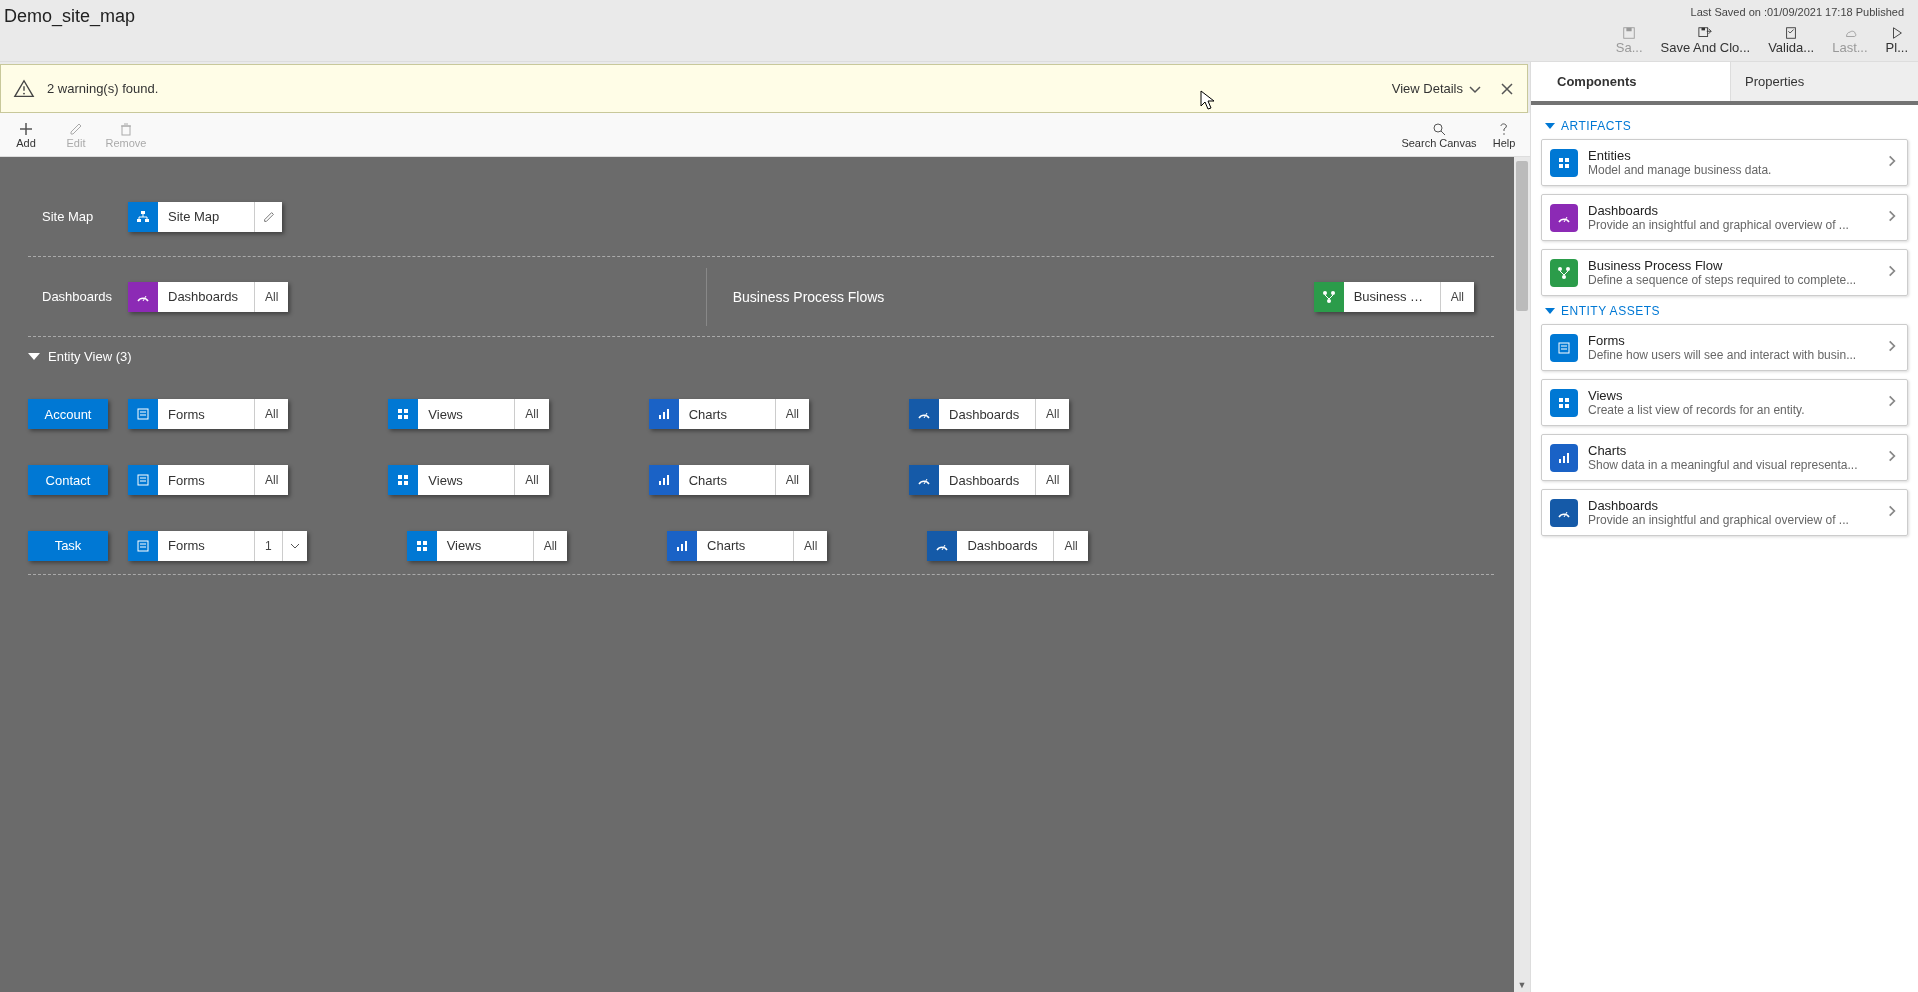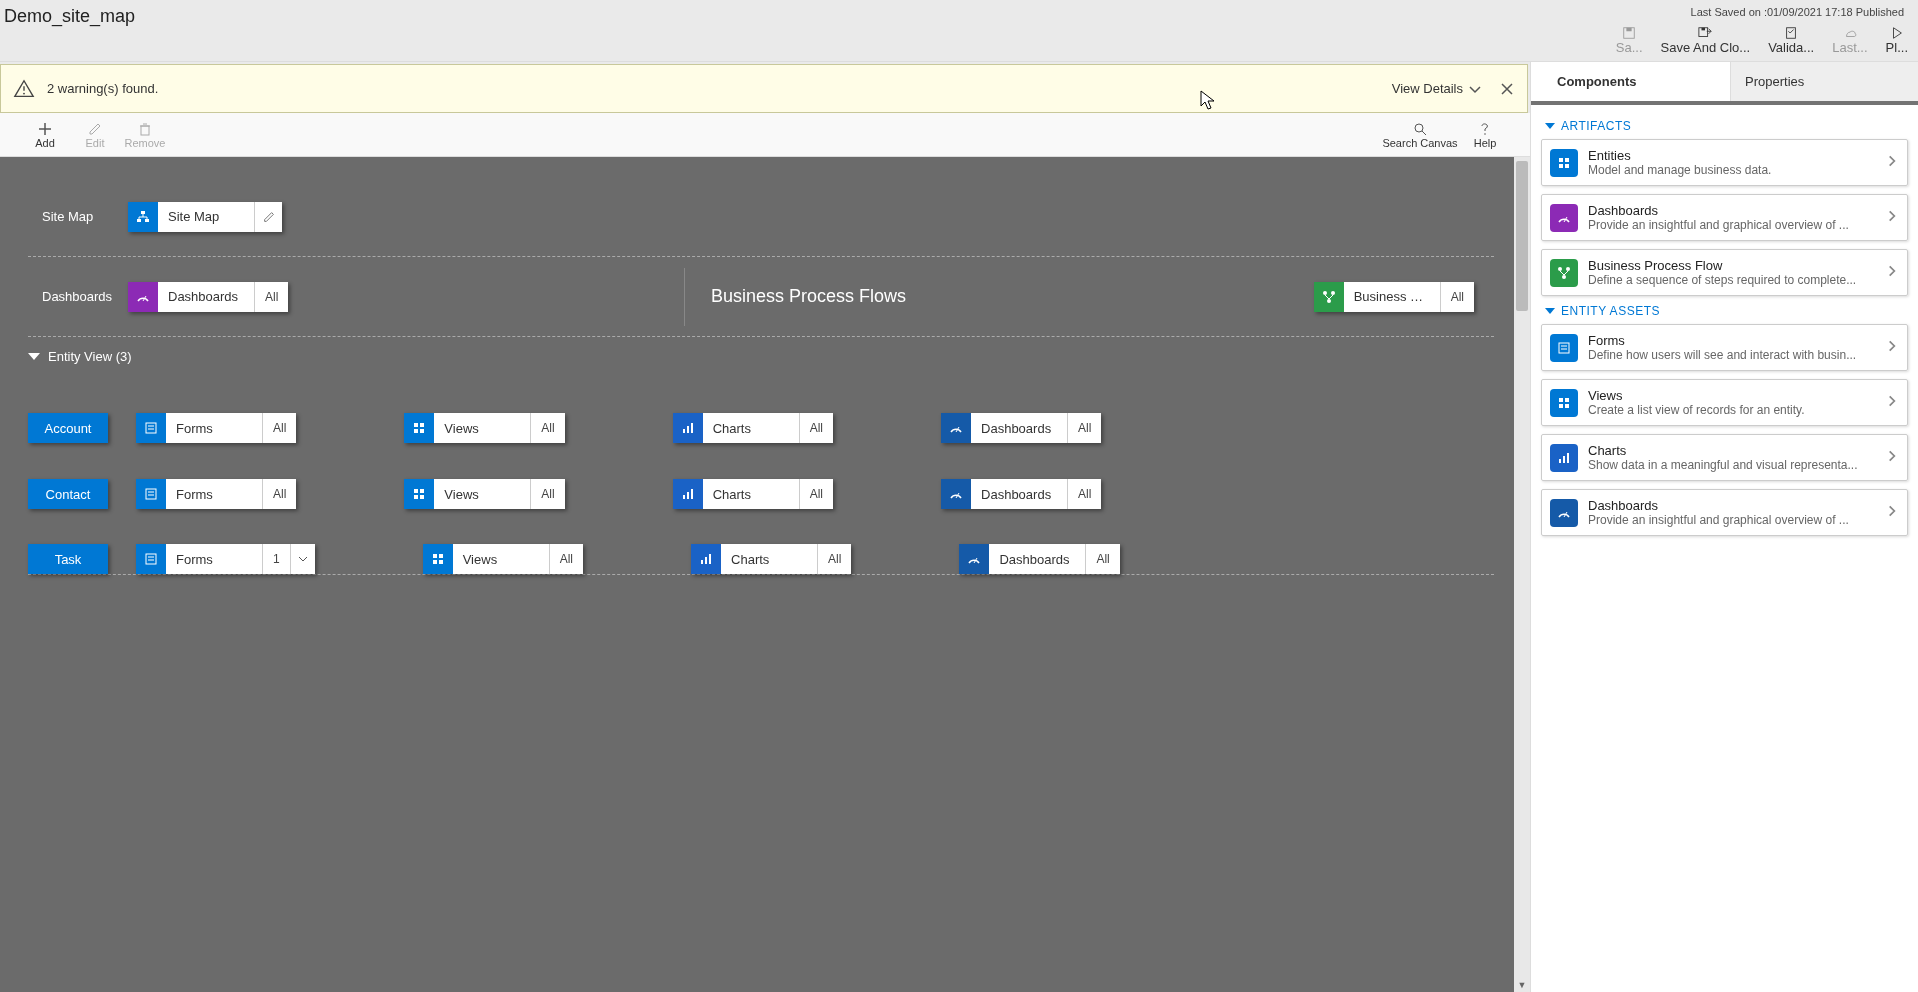--- a/index.html
+++ b/index.html
@@ -26,21 +26,21 @@
 
 
 .warning-bar { display: flex; align-items: center; background: #fffde7; border: 1px solid #c8c89a; margin: 2px 2px 0 0; height: 49px; padding: 0 12px; }
 .warn-icon { width: 22px; height: 22px; margin-right: 12px; color: #555; }
 .warn-text { flex: 1; font-size: 13px; color: #333; }
 .view-details { font-size: 13px; color: #333; margin-right: 4px; cursor: pointer; }
 .chev { width: 16px; height: 16px; margin-right: 16px; cursor: pointer; }
 .close-warn { width: 16px; height: 16px; cursor: pointer; color: #555; }
 
 
-.toolbar { display: flex; align-items: center; height: 44px; padding: 0 20px; background: #f9f9f9; border-bottom: 1px solid #ddd; }
+.toolbar { display: flex; align-items: center; height: 44px; padding: 0 1px; background: #f9f9f9; border-bottom: 1px solid #ddd; }
 .toolbar .tbl-item { display: flex; flex-direction: column; align-items: center; justify-content: center; width: 50px; height: 40px; font-size: 11px; color: #333; cursor: pointer; }
 .toolbar .tbl-item.disabled { color: #aaa; }
 .toolbar .spacer { flex: 1; }
 .tbl-item .ticon { width: 16px; height: 16px; }
 
 
 .canvas-wrap { flex: 1; display: flex; background: #6b6b6b; min-height: 0; padding-left: 8px; }
 .canvas { flex: 1; padding: 20px 20px 0 20px; overflow: hidden; position: relative; }
 .vscroll { width: 16px; background: #e8e8e8; position: relative; }
 .vscroll .vthumb { position: absolute; left: 2px; right: 2px; top: 4px; height: 150px; background: #bbb; border-radius: 2px; }
@@ -57,24 +57,24 @@
 .tile { display: flex; align-items: center; height: 30px; background: #fff; box-shadow: 2px 2px 4px rgba(0,0,0,0.4); margin-right: 20px; }
 .tile .icon-sq { width: 30px; height: 30px; display: flex; align-items: center; justify-content: center; color: #fff; }
 .tile .tile-label { padding: 0 10px; font-size: 13px; color: #333; width: 96px; white-space: nowrap; overflow: hidden; text-overflow: ellipsis; }
 .tile .tile-badge { border-left: 1px solid #ccc; height: 100%; display: flex; align-items: center; padding: 0 10px; font-size: 12px; color: #444; cursor: pointer; }
 .tile .tile-badge.chev-pad { padding: 0 6px; }
 .tile .edit-btn { border-left: 1px solid #ccc; width: 28px; height: 100%; display: flex; align-items: center; justify-content: center; cursor: pointer; }
 
 .entity-btn { width: 80px; height: 30px; background: #0078d4; color: #fff; font-size: 13px; display: flex; align-items: center; justify-content: center; box-shadow: 2px 2px 4px rgba(0,0,0,0.4); margin-right: 20px; }
 
 .bpf-half { flex: 1; display: flex; align-items: center; }
-.bpf-label { color: #fff; font-size: 18px; margin-right: 32px; border-left: 1px solid #888; padding-left: 26px; height: 58px; display: flex; align-items: center; }
-
-
-.asset-row { display: flex; align-items: flex-end; height: 58px; gap: 8px; }
+.bpf-label { color: #fff; font-size: 14px; margin-right: 32px; border-left: 1px solid #888; padding-left: 26px; height: 58px; display: flex; align-items: center; }
+
+
+.asset-row { display: flex; align-items: center; height: 58px; }
 
 
 .right-panel { width: 388px; background: #fff; border-left: 1px solid #ddd; display: flex; flex-direction: column; }
 .rp-tabs { display: flex; border-bottom: 4px solid #737373; padding-left: 12px; }
 .rp-tab { flex: 1; text-align: left; padding: 12px 14px; font-size: 13px; color: #333; cursor: pointer; background: #eee; }
 .rp-tab.active { background: #fff; font-weight: 600; border-right: 1px solid #ddd; }
 .rp-body { padding: 6px 10px; overflow-y: auto; }
 .rp-section-header { color: #0078d4; font-size: 12px; letter-spacing: 0.5px; margin: 8px 0 6px 4px; display: flex; align-items: center; cursor: pointer; }
 .rp-section-header .tri-blue { width: 0; height: 0; border-left: 5px solid transparent; border-right: 5px solid transparent; border-top: 6px solid #0078d4; margin-right: 6px; }
 .rp-card { border: 1px solid #ccc; border-radius: 2px; margin-bottom: 8px; padding: 8px 8px; display: flex; align-items: center; cursor: pointer; box-shadow: 1px 1px 3px rgba(0,0,0,0.15); }

